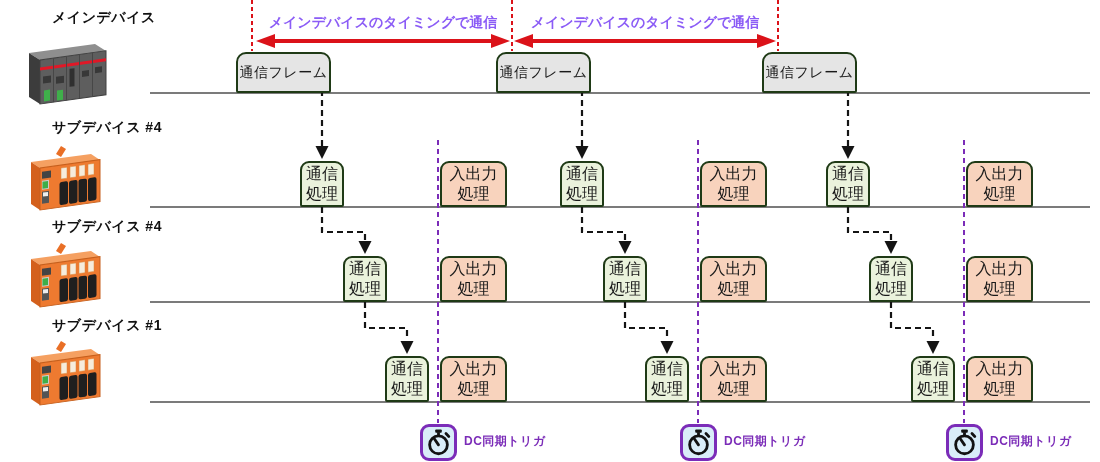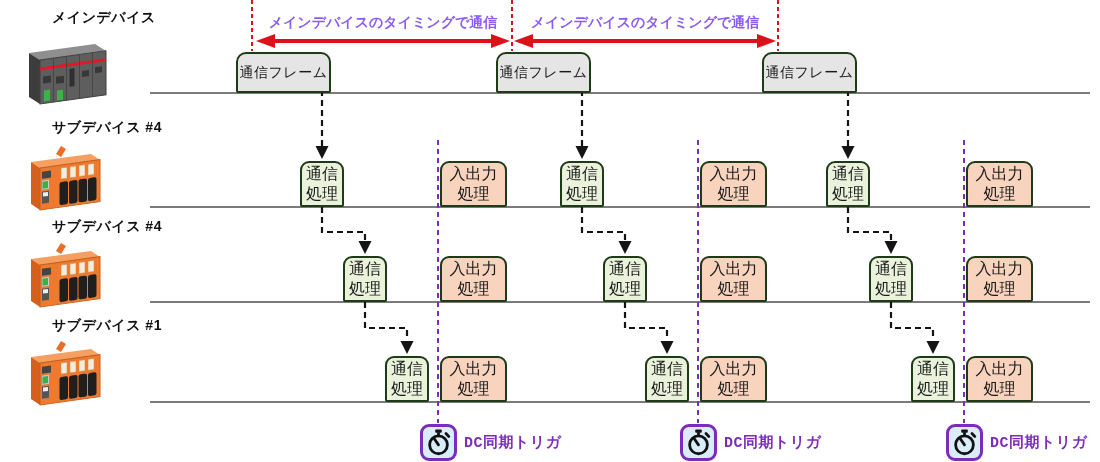--- a/index.html
+++ b/index.html
@@ -24,22 +24,22 @@
   }
   .box.frame{background:#e5e5e5;border-radius:10px 10px 2px 2px;font-size:14px;letter-spacing:.5px;margin-left:31px;}
   .box.comm{background:#eaf2dc;border-radius:9px 9px 2px 2px;font-size:16px;line-height:20px;}
   .box.io{background:#f8d3bd;border-radius:9px 9px 2px 2px;font-size:16px;line-height:20px;}
   .dc-icon{
     position:absolute;z-index:5;width:37px;height:37px;box-sizing:border-box;
     background:#d9edf8;border:3px solid #7b2cb8;border-radius:9px;
     display:flex;align-items:center;justify-content:center;
   }
   .dc-label{
-    position:absolute;z-index:5;font-size:15px;font-weight:600;color:#7b2cb8;
-    white-space:nowrap;letter-spacing:.5px;font-family:Liberation Mono, monospace;
+    position:absolute;z-index:5;font-size:12px;font-weight:600;color:#7b2cb8;
+    white-space:nowrap;letter-spacing:.5px;
   }
 </style>
 </head>
 <body>
 
 <div id="app">
     <svg id="underlay" width="1100" height="462" viewBox="0 0 1100 462">
       <line x1="150" y1="93" x2="1090" y2="93" stroke="#7b7b7b" stroke-width="2"></line>
       <line x1="150" y1="207" x2="1090" y2="207" stroke="#7b7b7b" stroke-width="2"></line>
       <line x1="150" y1="302" x2="1090" y2="302" stroke="#7b7b7b" stroke-width="2"></line>

